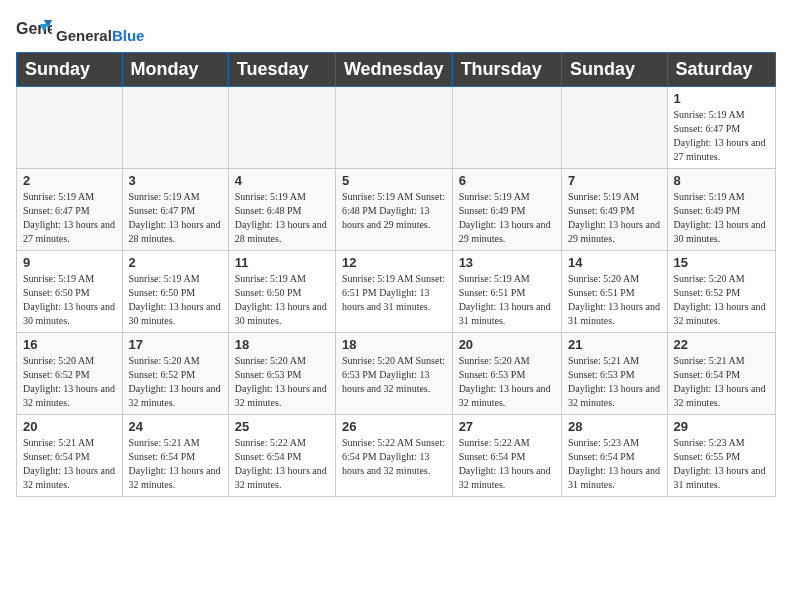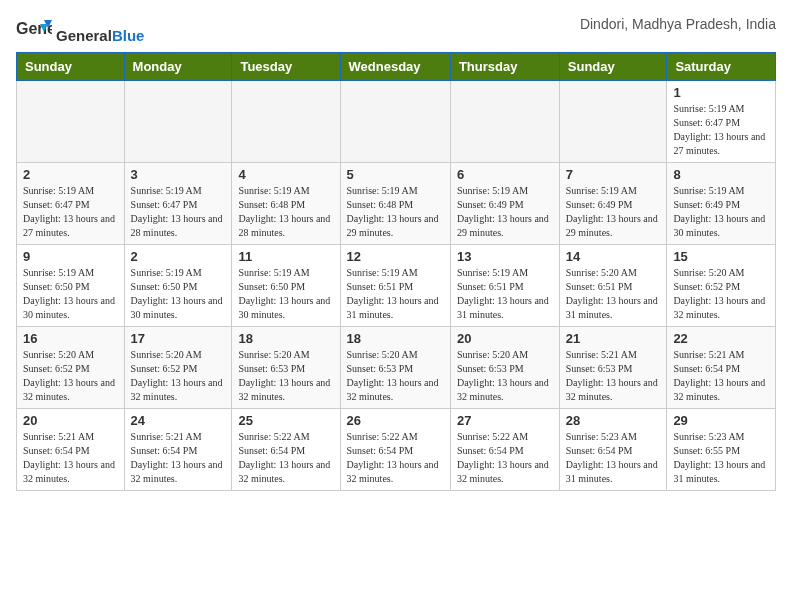--- a/index.html
+++ b/index.html
@@ -36,25 +36,25 @@
     .location {
       font-size: 14px;
       color: #555;
     }
     .calendar {
       width: 100%;
       border-collapse: collapse;
       border: 1px solid #ccc;
     }
     .calendar th {
-      background-color: #4d7c0f;
+      background-color: #404040;
       color: #fff;
       text-align: left;
       padding: 6px 8px;
-      font-size: 13px;
+      font-size: 18px;
       border: 1px solid #1a6ab8;
     }
     .calendar td {
       vertical-align: top;
       border: 1px solid #ccc;
       padding: 4px 6px;
       width: 113px;
       min-height: 80px;
       background: #fff;
       font-size: 10px;
@@ -93,21 +93,20 @@
       <polygon points="28,4 36,4 32,12" fill="#1a73c8"></polygon>
       <polygon points="24,8 32,8 28,16" fill="#1a9ad7"></polygon>
     </svg>
     <div>
       <div style="font-size:15px;font-weight:bold;color:#333;line-height:1;margin-top:10px;">
         <span style="color:#333;">General</span><span style="color:#1a73c8;">Blue</span>
       </div>
     </div>
   </div>
   <div class="title-section">
-    <div class="location">Dindori, Madhya Pradesh, India</div>
   </div>
 </div>
 
 <table class="calendar">
   <thead>
     <tr id="days-header">
         <th>Sunday</th>
         <th>Monday</th>
         <th>Tuesday</th>
         <th>Wednesday</th>

